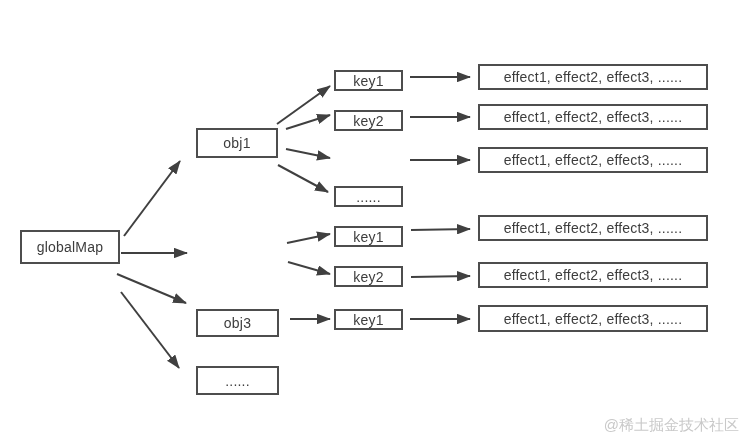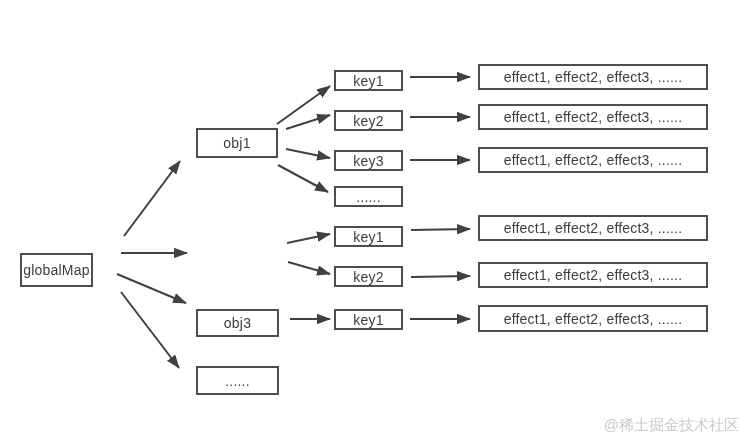--- a/index.html
+++ b/index.html
@@ -66,29 +66,28 @@
     <line x1="290" y1="319" x2="330" y2="319" marker-end="url(#arrowhead)"></line>
 
     <line x1="410" y1="77" x2="470" y2="77" marker-end="url(#arrowhead)"></line>
     <line x1="410" y1="117" x2="470" y2="117" marker-end="url(#arrowhead)"></line>
     <line x1="410" y1="160" x2="470" y2="160" marker-end="url(#arrowhead)"></line>
     <line x1="411" y1="230" x2="470" y2="229" marker-end="url(#arrowhead)"></line>
     <line x1="411" y1="277" x2="470" y2="276" marker-end="url(#arrowhead)"></line>
     <line x1="410" y1="319" x2="470" y2="319" marker-end="url(#arrowhead)"></line>
   </svg>
 
-  <div class="node" style="left:20px;top:253px;width:73px;height:34px">globalMap</div>
+  <div class="node" style="left:20px;top:230px;width:100px;height:34px">globalMap</div>
 
   <div class="node" style="left:196px;top:128px;width:82px;height:30px">obj1</div>
   <div class="node" style="left:196px;top:309px;width:83px;height:28px">obj3</div>
   <div class="node" style="left:196px;top:366px;width:83px;height:29px">......</div>
 
   <div class="node" style="left:334px;top:70px;width:69px;height:21px">key1</div>
   <div class="node" style="left:334px;top:110px;width:69px;height:21px">key2</div>
-  <div class="node" style="left:334px;top:150px;width:69px;height:21px">key3</div>
   <div class="node" style="left:334px;top:186px;width:69px;height:21px">......</div>
   <div class="node" style="left:334px;top:226px;width:69px;height:21px">key1</div>
   <div class="node" style="left:334px;top:266px;width:69px;height:21px">key2</div>
   <div class="node" style="left:334px;top:309px;width:69px;height:21px">key1</div>
 
   <div class="node effect" style="left:478px;top:64px;width:230px;height:26px">effect1, effect2, effect3, ......</div>
   <div class="node effect" style="left:478px;top:104px;width:230px;height:26px">effect1, effect2, effect3, ......</div>
   <div class="node effect" style="left:478px;top:147px;width:230px;height:26px">effect1, effect2, effect3, ......</div>
   <div class="node effect" style="left:478px;top:215px;width:230px;height:26px">effect1, effect2, effect3, ......</div>
   <div class="node effect" style="left:478px;top:262px;width:230px;height:26px">effect1, effect2, effect3, ......</div>

